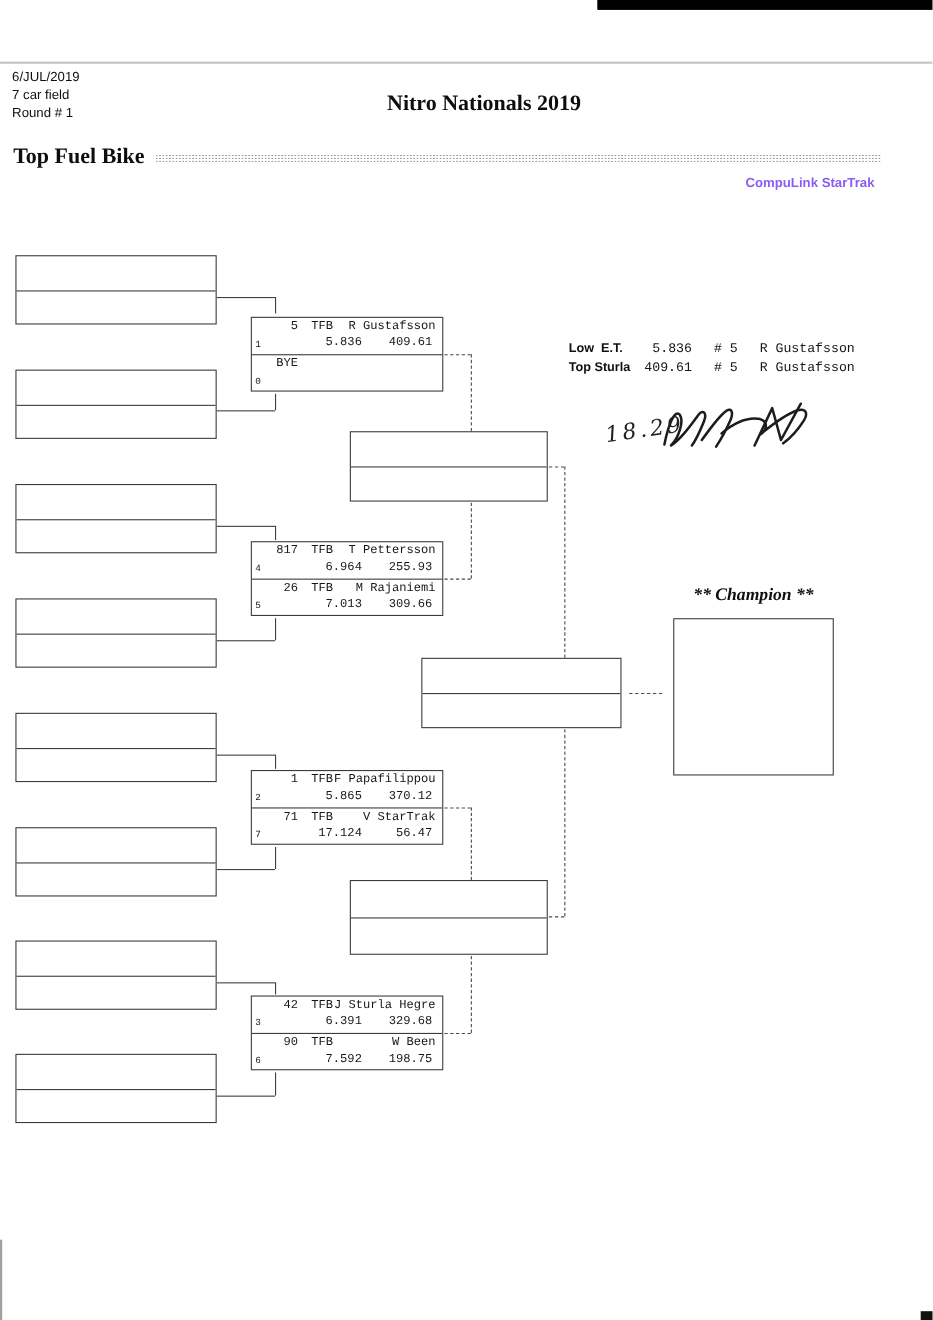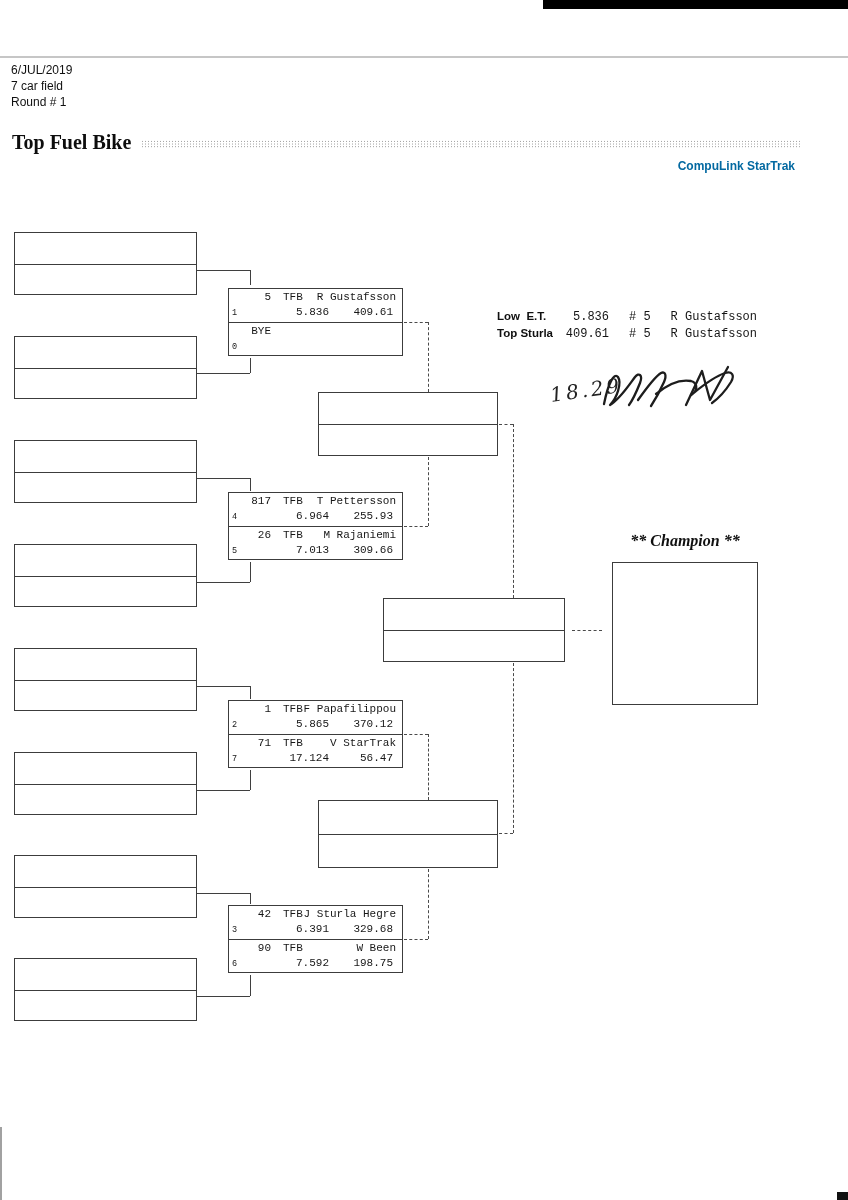--- a/index.html
+++ b/index.html
@@ -16,21 +16,21 @@
   .hdr{position:absolute;left:11px;font-size:12px;color:#101010;}
   .hdr.date{top:63px;}
   .hdr.field{top:79px;}
   .hdr.round{top:95px;}
   .event-title{position:absolute;left:280px;top:83px;width:320px;text-align:center;
         font-family:"Liberation Serif",serif;font-weight:bold;font-size:20px;color:#0d0d0d;}
   .class-title{position:absolute;left:12px;top:131px;font-family:"Liberation Serif",serif;
         font-weight:bold;font-size:20px;color:#0d0d0d;}
   .class-rule{position:absolute;left:141px;top:140px;width:660px;height:8px;
         background-image:radial-gradient(#949494 0.8px,transparent 0.9px);background-size:3px 2.7px;}
-  .brand{position:absolute;right:53px;top:159px;font-size:12px;font-weight:bold;color:#0369a1;}
+  .brand{position:absolute;right:53px;top:159px;font-size:12px;font-weight:bold;color:#8b5cf6;}
 
   
   .bx{position:absolute;border:1.5px solid #3c3c3c;box-sizing:border-box;background:transparent;}
   .lbox{left:14px;width:183px;height:63px;}
   .mid{position:absolute;left:0;right:0;top:50%;border-top:1.5px solid #3c3c3c;}
   .mbox{left:228px;width:175px;height:68px;font-family:"Liberation Mono","DejaVu Sans Mono",monospace;
         font-size:11px;line-height:13px;color:#171717;}
   .mbox .mid{top:33px;}
   .sfbox{left:318px;width:180px;}
   .finalbox{left:383px;top:598px;width:182px;height:64px;}
@@ -49,21 +49,21 @@
   .et{width:94px;text-align:right;}
   .spd{width:60px;text-align:right;margin-left:4px;}
 
   
   .hl{position:absolute;height:0;border-top:1.5px solid #3f3f3f;}
   .vl{position:absolute;width:0;border-left:1.5px solid #3f3f3f;}
   .hd{position:absolute;height:0;border-top:1.5px dashed #4a4a4a;}
   .vd{position:absolute;width:0;border-left:1.5px dashed #4a4a4a;}
 
   
-  .stat-row{position:absolute;left:497px;display:flex;align-items:baseline;white-space:pre;
+  .stat-row{position:absolute;left:517px;display:flex;align-items:baseline;white-space:pre;
         font-family:"Liberation Mono","DejaVu Sans Mono",monospace;font-size:12px;color:#141414;}
   .stat-row.r1{top:310px;}
   .stat-row.r2{top:327px;}
   .stat-label{font-family:"Liberation Sans",sans-serif;font-weight:bold;font-size:11.5px;
         width:64px;display:inline-block;color:#101010;}
   .stat-value{width:48px;text-align:right;display:inline-block;}
   .stat-car{margin-left:20px;}
   .stat-name{margin-left:20px;}
 
   
@@ -77,20 +77,21 @@
 <div class="page">
 
   <div class="top-black"></div>
   <div class="rule-top"></div>
   <div class="bl-edge"></div>
   <div class="br-mark"></div>
 
   <div class="hdr date">6/JUL/2019</div>
   <div class="hdr field">7 car field</div>
   <div class="hdr round">Round # 1</div>
+  <div class="event-title">Nitro Nationals 2019</div>
   <div class="class-title">Top Fuel Bike</div>
   <div class="class-rule"></div>
   <div class="brand">CompuLink StarTrak</div>
 
   <div class="bx lbox" style="top:232px">
       <div class="mid"></div>
     </div>
   <div class="bx lbox" style="top:336px">
       <div class="mid"></div>
     </div>

